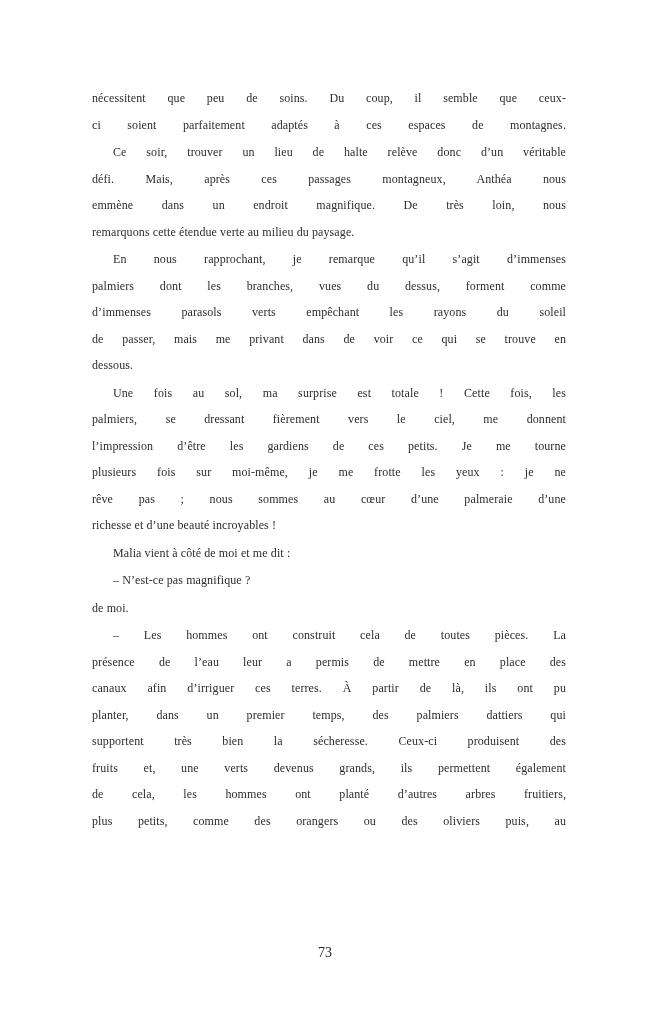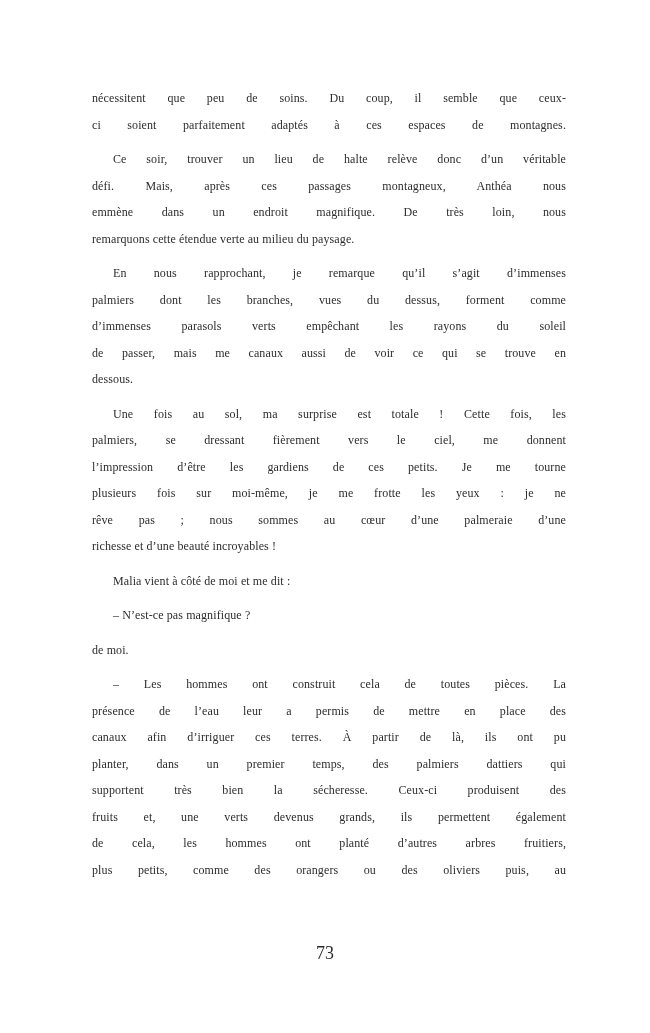--- a/index.html
+++ b/index.html
@@ -16,41 +16,41 @@
     color: #2d2d2d;
     overflow: hidden;
   }
   .text-block {
     position: absolute;
     left: 92px;
     top: 85px;
     width: 474px;
   }
   .para { margin: 0; }
-  .para + .para { margin-top: 8px; }
+  .para + .para { margin-top: 1px; }
   .line {
     font-size: 12px;
     line-height: 26.5px;
     letter-spacing: 0.1px;
     text-align: justify;
     text-align-last: justify;
     text-justify: inter-word;
   }
   .line.nojust {
     text-align: left;
     text-align-last: left;
   }
   .line.indent { text-indent: 21px; }
   .folio {
     position: absolute;
     top: 941px;
     left: 0;
     width: 650px;
     text-align: center;
-    font-size: 18px;
+    font-size: 14px;
     line-height: 24px;
     color: #2d2d2d;
   }
 </style>
 </head>
 <body>
 
 <div class="page">
   <div class="text-block" id="text-block">
       <div class="para">
@@ -60,21 +60,21 @@
       <div class="para">
         <div class="line indent">Ce soir, trouver un lieu de halte relève donc d’un véritable</div>
         <div class="line">défi. Mais, après ces passages montagneux, Anthéa nous</div>
         <div class="line">emmène dans un endroit magnifique. De très loin, nous</div>
         <div class="line nojust">remarquons cette étendue verte au milieu du paysage.</div>
       </div>
       <div class="para">
         <div class="line indent">En nous rapprochant, je remarque qu’il s’agit d’immenses</div>
         <div class="line">palmiers dont les branches, vues du dessus, forment comme</div>
         <div class="line">d’immenses parasols verts empêchant les rayons du soleil</div>
-        <div class="line">de passer, mais me canaux aussi de voir ce qui se trouve en</div>
+        <div class="line">de passer, mais me privant dans de voir ce qui se trouve en</div>
         <div class="line nojust">dessous.</div>
       </div>
       <div class="para">
         <div class="line indent">Une fois au sol, ma surprise est totale ! Cette fois, les</div>
         <div class="line">palmiers, se dressant fièrement vers le ciel, me donnent</div>
         <div class="line">l’impression d’être les gardiens de ces petits. Je me tourne</div>
         <div class="line">plusieurs fois sur moi-même, je me frotte les yeux : je ne</div>
         <div class="line">rêve pas ; nous sommes au cœur d’une palmeraie d’une</div>
         <div class="line nojust">richesse et d’une beauté incroyables !</div>
       </div>

